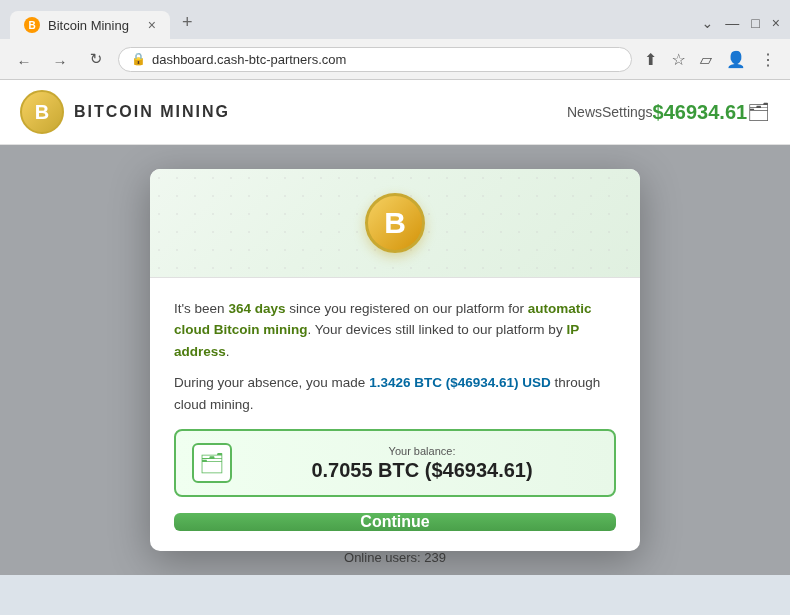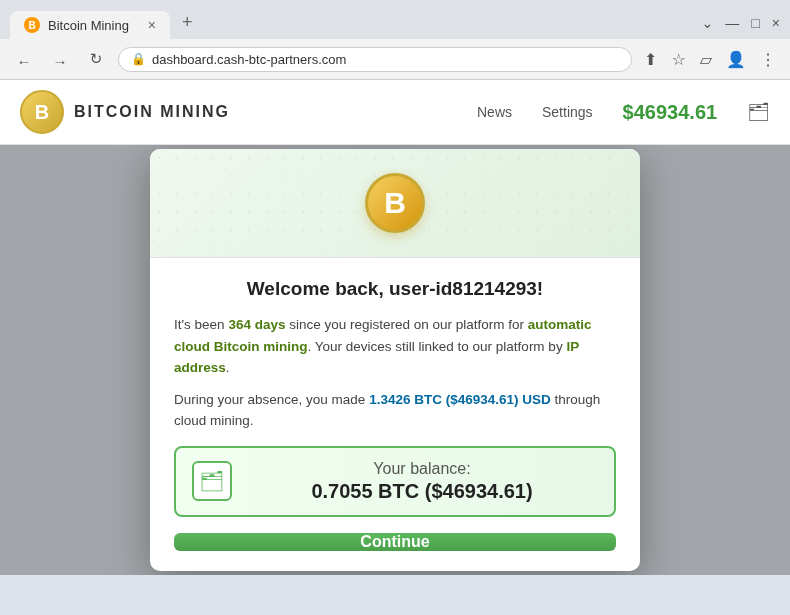--- a/index.html
+++ b/index.html
@@ -166,21 +166,20 @@
       font-size: 16px;
       font-weight: bold;
       letter-spacing: 2px;
       color: #333;
     }
 
     .site-nav {
       margin-left: auto;
       display: flex;
       align-items: center;
-      gap: 30px;
     }
 
     .site-nav a {
       color: #555;
       text-decoration: none;
       font-size: 14px;
       cursor: pointer;
     }
 
     .site-balance {
@@ -343,21 +342,21 @@
       font-size: 20px;
       background: white;
     }
 
     .balance-info {
       flex: 1;
       text-align: center;
     }
 
     .balance-label {
-      font-size: 16px;
+      font-size: 11px;
       color: #555;
       margin-bottom: 2px;
     }
 
     .balance-amount {
       font-size: 20px;
       font-weight: bold;
       color: #222;
     }
 
@@ -438,21 +437,20 @@
   <div class="modal-overlay">
     <div class="modal">
 
       <div class="modal-header-bg">
         <div class="bitcoin-coin">
           <span>B</span>
         </div>
       </div>
 
       <div class="modal-body">
-        <div class="modal-title">Welcome back, user-id81214293!</div>
 
         <p class="modal-text">
           <span>It's been </span><strong>364 days</strong><span> since you registered on our platform for </span><strong>automatic cloud Bitcoin mining</strong><span>. Your devices still linked to our platform by </span><strong>IP address</strong><span>.</span>
         </p>
 
 
         <p class="modal-text">
           <span>During your absence, you made </span><span class="highlight">1.3426 BTC ($46934.61) USD</span><span> through cloud mining.</span>
         </p>
 

